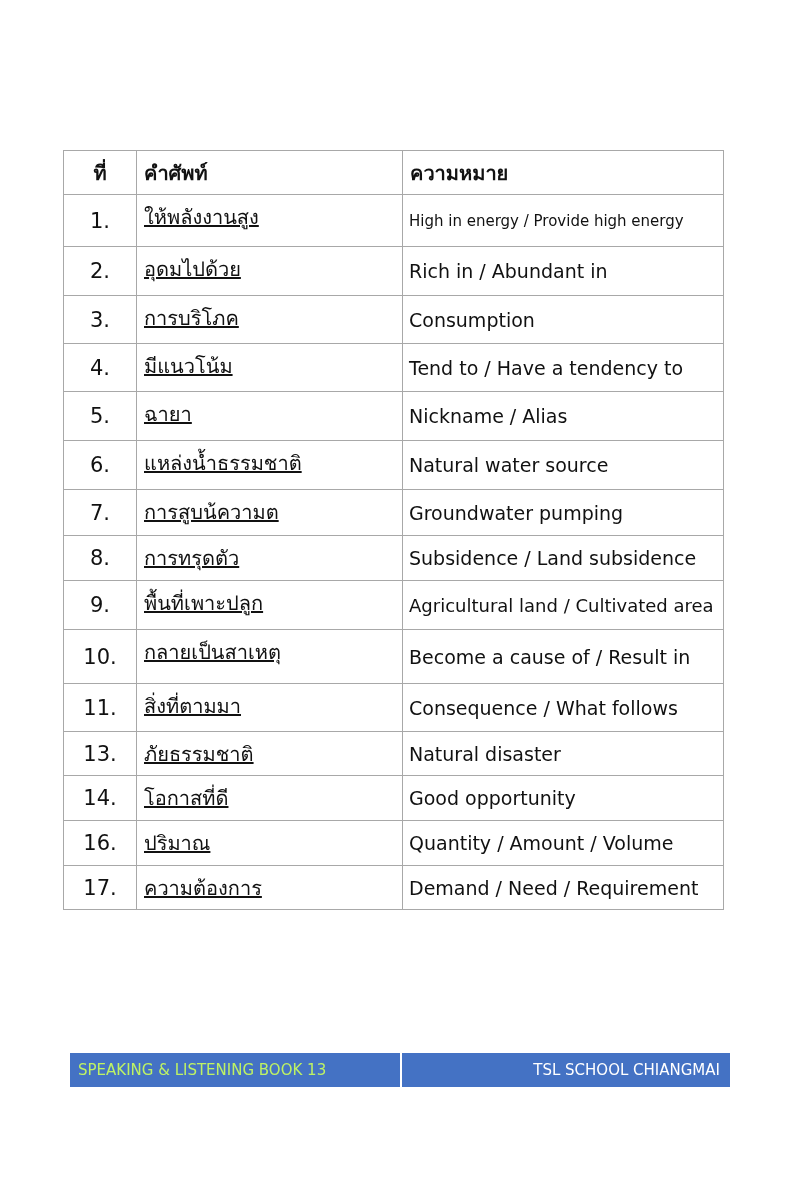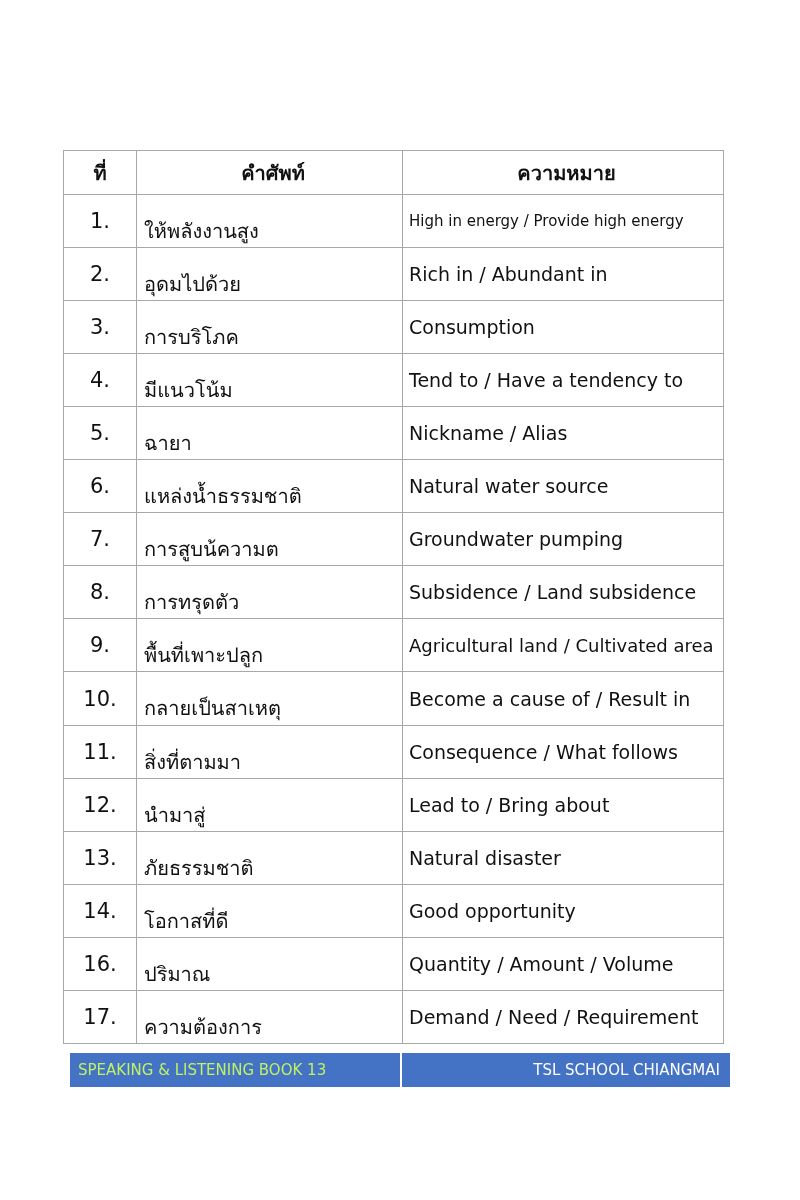--- a/index.html
+++ b/index.html
@@ -1,25 +1,25 @@
 <!DOCTYPE html>
 <html><head>
 <meta charset="utf-8">
 <style>
   html, body { margin:0; padding:0; background:#ffffff; }
   body { width:800px; height:1200px; position:relative; overflow:hidden; font-family:"DejaVu Sans", sans-serif; color:#111; }
   .vocab-table { position:absolute; left:63px; top:150px; width:660px; border-collapse:collapse; table-layout:fixed; }
   .vocab-table td, .vocab-table th { border:1px solid #a8a8a8; padding:0; vertical-align:middle; }
-  .vocab-table th { height:43px; font-weight:bold; font-size:20px; text-align:center; padding-left:7px; font-family:"DejaVu Serif", serif; }
+  .vocab-table th { height:43px; font-weight:bold; font-size:20px; text-align:left; padding-left:7px; font-family:"DejaVu Serif", serif; }
   .vocab-table th.col-num { text-align:center; padding-left:0; }
   .col-num { width:73px; }
   .col-thai { width:266px; }
   .col-eng { width:321px; }
   td.num { text-align:center; font-size:21px; }
-  td.thai { font-size:20px; padding-left:7px; vertical-align:top; padding-top:20px; }
+  td.thai { font-size:20px; padding-left:7px; vertical-align:top; padding-top:6px;text-decoration:underline; }
   td.eng { font-size:19px; padding-left:6px; white-space:nowrap; overflow:hidden; }
   td.eng.small { font-size:15px; }
   td.eng.tight { font-size:18px;margin-top:42px; }
   .footer { position:absolute; left:70px; top:1053px; width:660px; height:34px; display:flex; }
   .footer-left { width:330px; background:#4472c4; color:#bef264; font-size:15px; display:flex; align-items:center; padding-left:8px; box-sizing:border-box; }
   .footer-right { flex:1; margin-left:2px; background:#4472c4; color:#fff; font-size:15px; display:flex; align-items:center; justify-content:flex-end; padding-right:10px; box-sizing:border-box; }
 </style>
 </head>
 <body>
 
@@ -85,25 +85,20 @@
     <tr style="height:54px">
         <td class="num">10.</td>
         <td class="thai">กลายเป็นสาเหตุ</td>
         <td class="eng">Become a cause of / Result in</td>
       </tr>
     <tr style="height:48px">
         <td class="num">11.</td>
         <td class="thai">สิ่งที่ตามมา</td>
         <td class="eng">Consequence / What follows</td>
       </tr>
-    <tr style="height:50px">
-        <td class="num">12.</td>
-        <td class="thai">นำมาสู่</td>
-        <td class="eng">Lead to / Bring about</td>
-      </tr>
     <tr style="height:44px">
         <td class="num">13.</td>
         <td class="thai">ภัยธรรมชาติ</td>
         <td class="eng">Natural disaster</td>
       </tr>
     <tr style="height:45px">
         <td class="num">14.</td>
         <td class="thai">โอกาสที่ดี</td>
         <td class="eng">Good opportunity</td>
       </tr>

